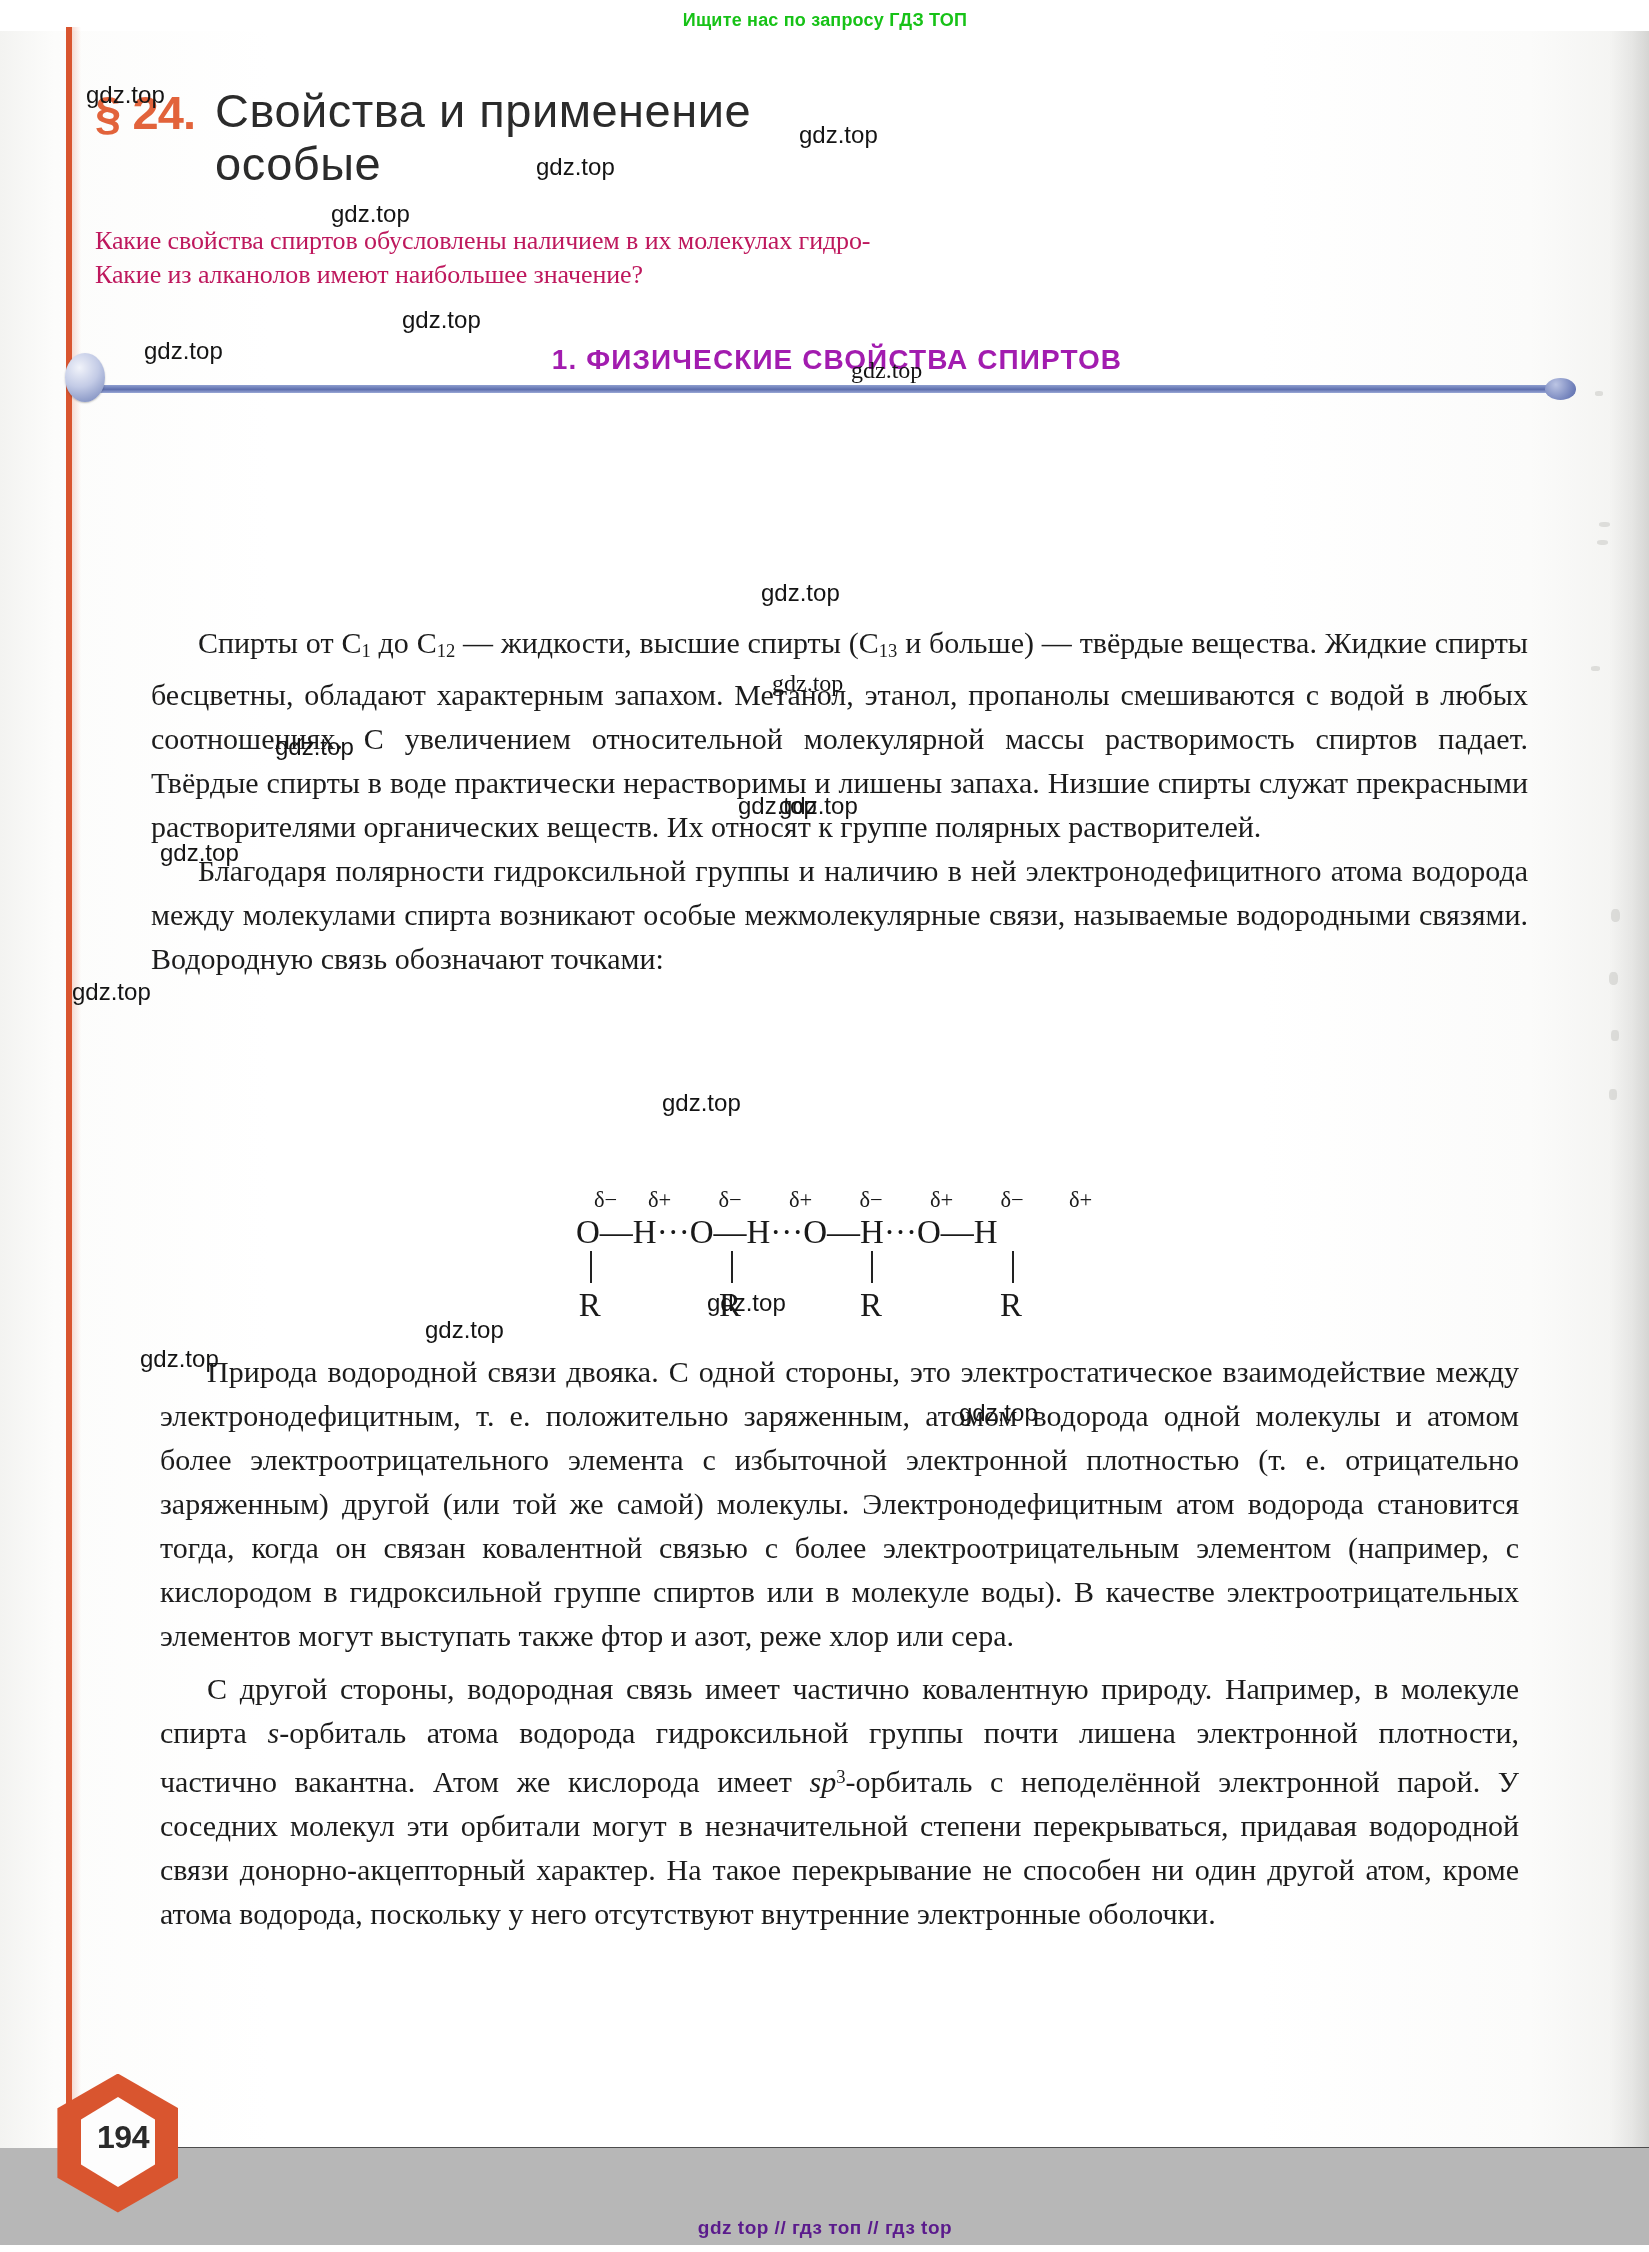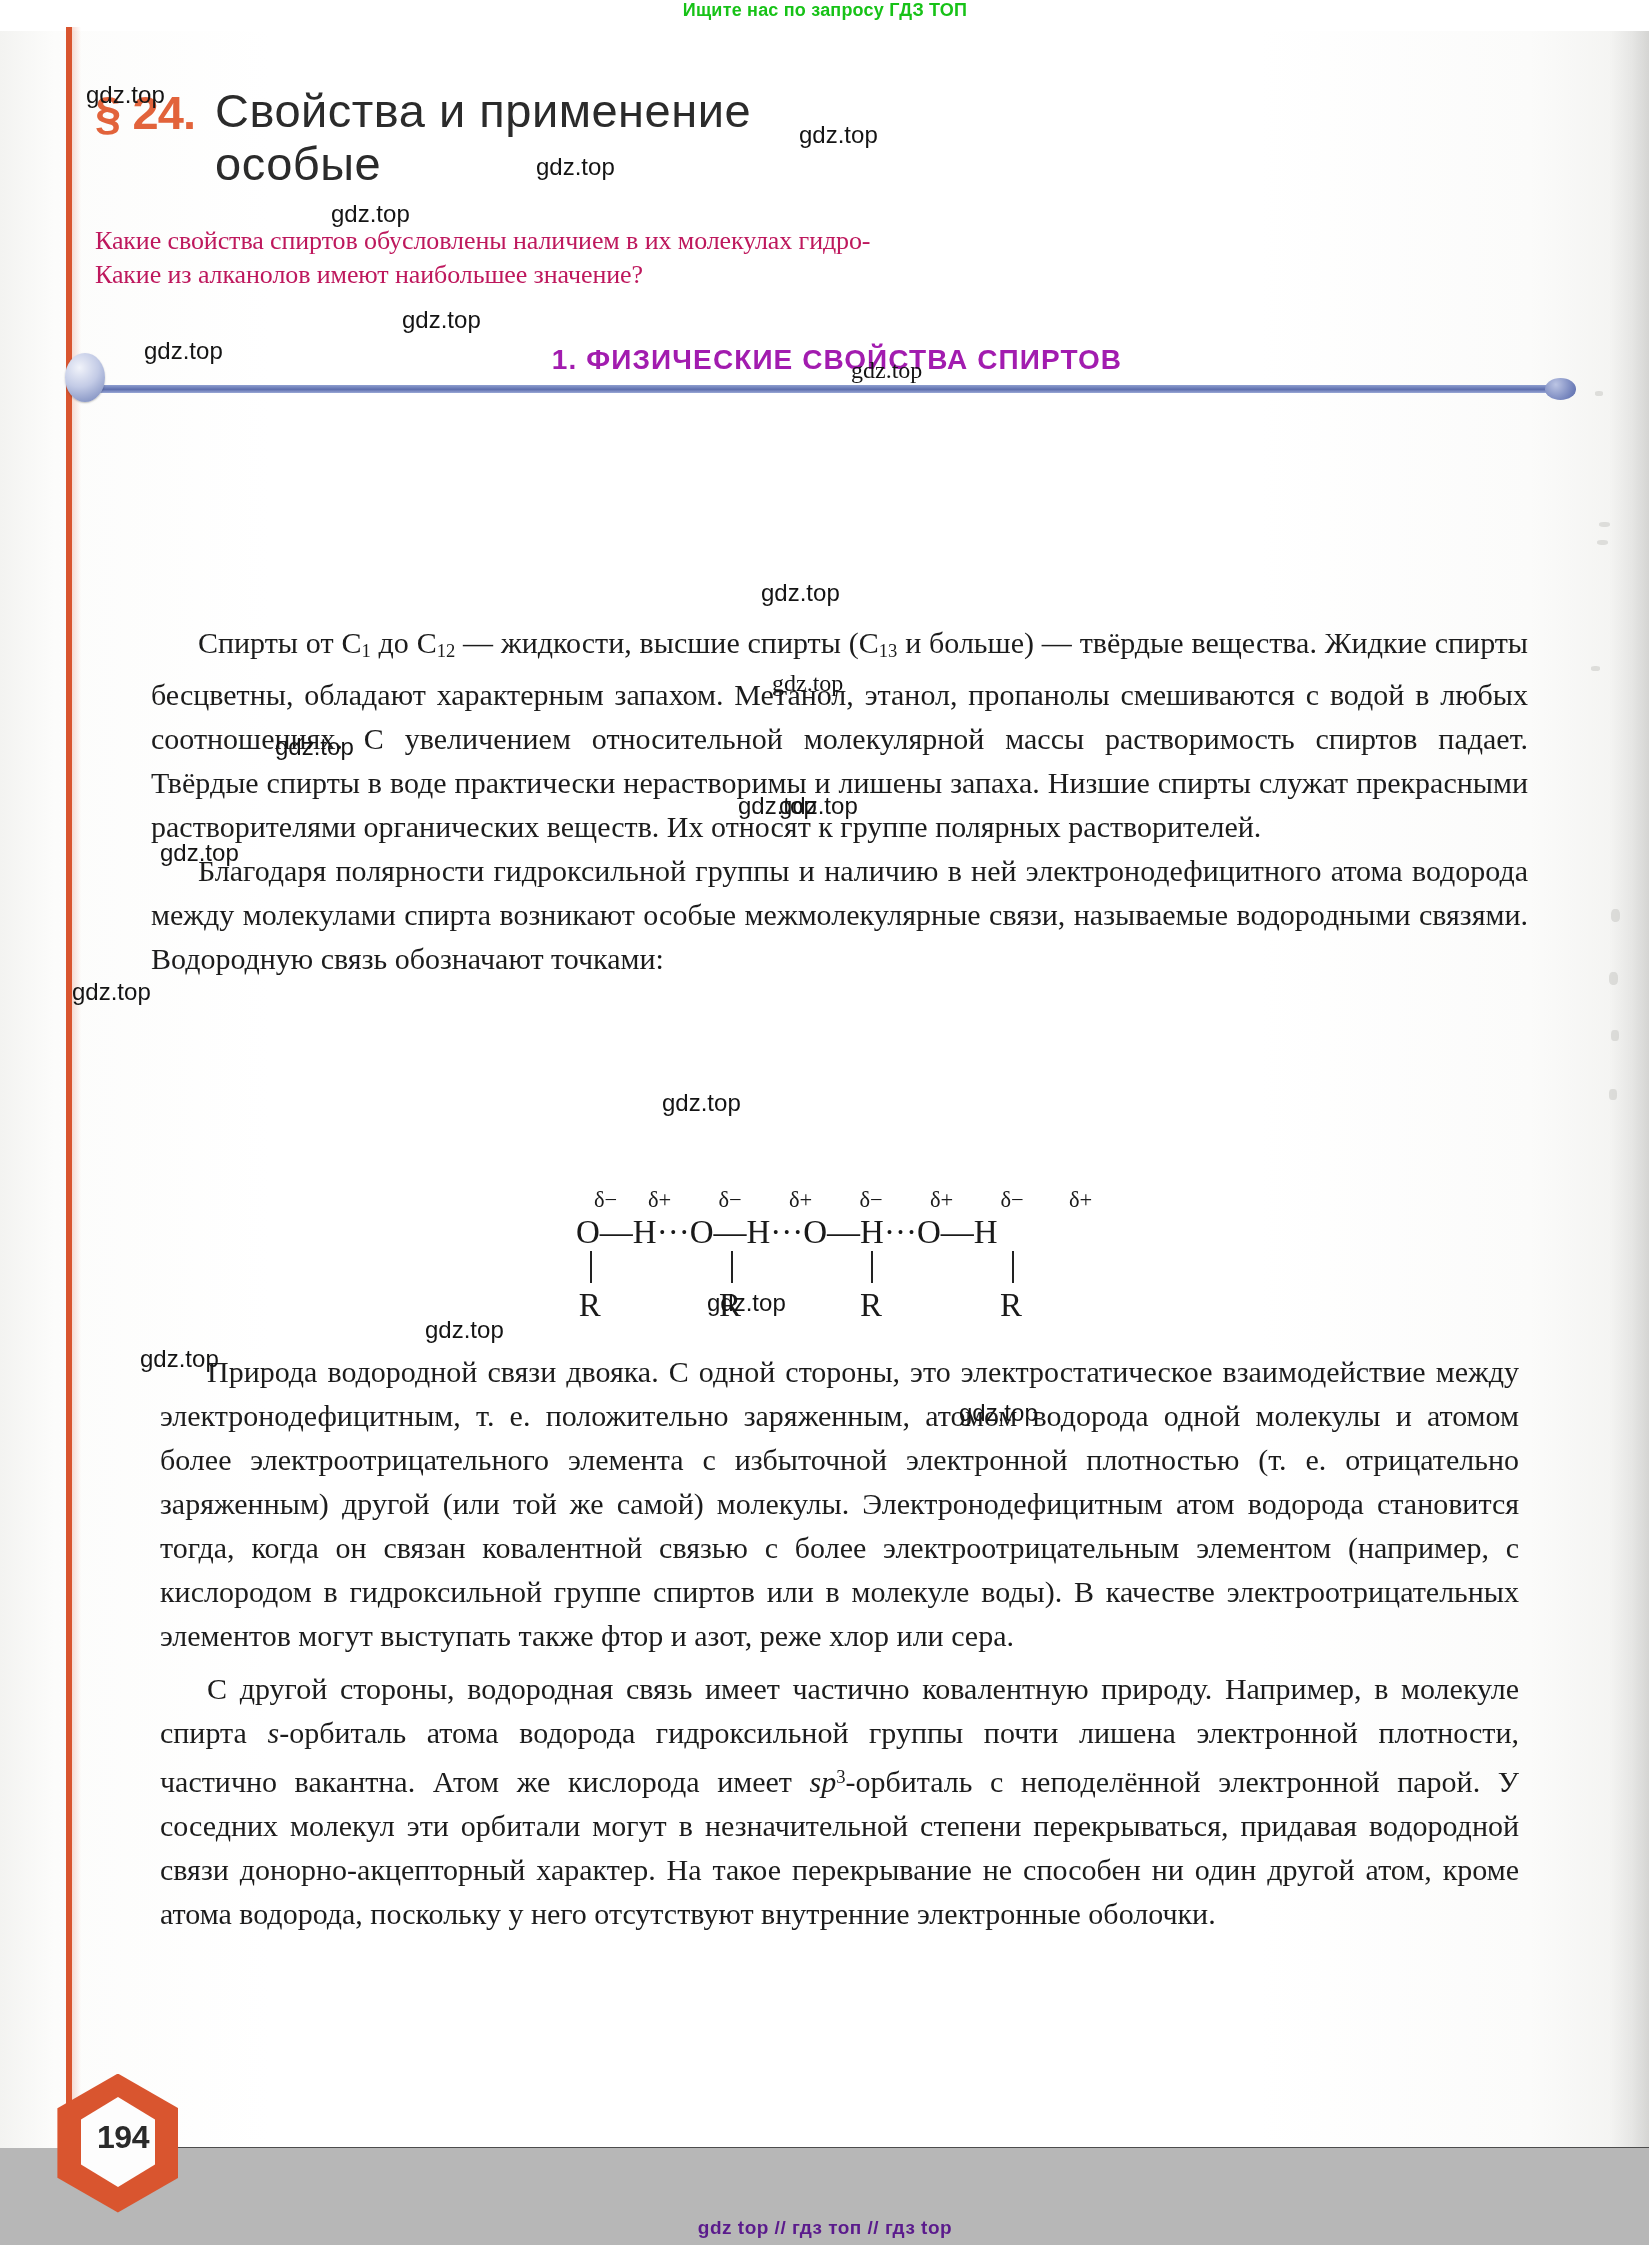--- a/index.html
+++ b/index.html
@@ -10,21 +10,21 @@
     font-family:"Liberation Serif", serif;
     position:relative;
     overflow:hidden;
     -webkit-font-smoothing:antialiased;
   }
   .page{position:absolute;inset:0;}
 
   
   .top-banner{
     position:absolute;top:0;left:0;width:1650px;height:31px;
-    display:flex;align-items:flex-start;justify-content:center;
+    display:flex;align-items:flex-end;justify-content:center;
     font-family:"Liberation Sans", sans-serif;
     font-size:18px;font-weight:600;color:#17c217;letter-spacing:0.2px;
   }
   .bottom-banner{
     position:absolute;bottom:9px;left:0;width:1650px;height:31px;
     display:flex;align-items:center;justify-content:center;
     font-family:"Liberation Sans", sans-serif;
     font-size:19px;font-weight:600;color:#5a1a8c;letter-spacing:0.5px;
   }
 

